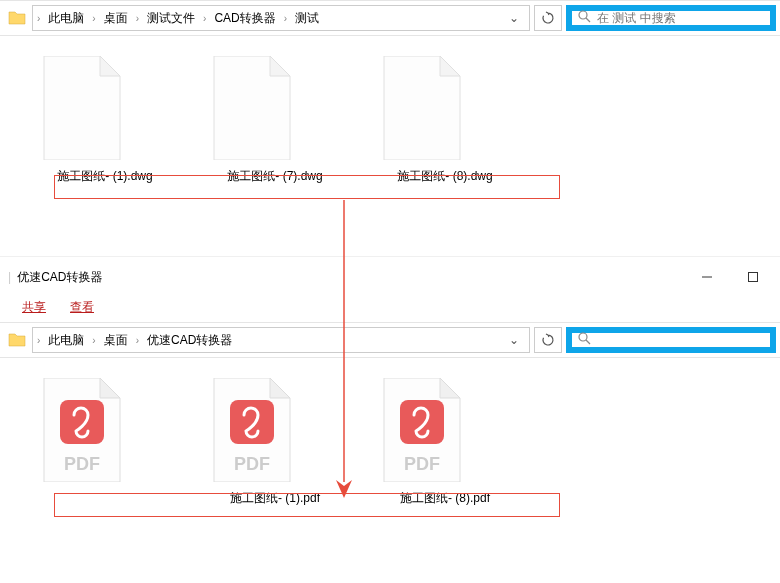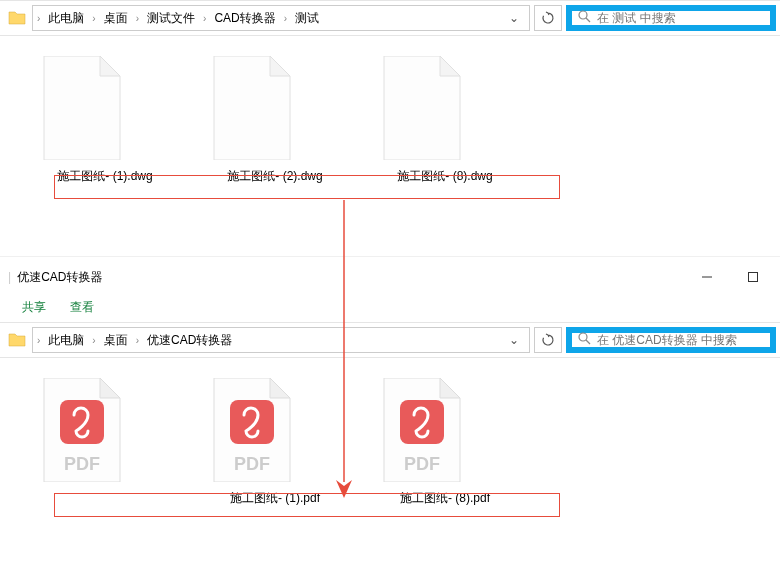--- a/index.html
+++ b/index.html
@@ -9,21 +9,21 @@
     .window-top { top: 0; height: 240px; }
     .window-bottom { top: 262px; height: 320px; }
     
     .titlebar { height: 30px; display: flex; align-items: center; justify-content: space-between; padding: 0 4px; }
     .titlebar-left { display: flex; align-items: center; gap: 6px; padding-left: 4px; }
     .titlebar-title { font-size: 12px; }
     .titlebar-controls { display: flex; gap: 0; }
     .win-btn { width: 46px; height: 30px; display: flex; align-items: center; justify-content: center; color: #333; }
     
     .ribbon { height: 30px; display: flex; align-items: center; gap: 24px; padding-left: 22px; font-size: 12px; }
-    .ribbon-item { color: #15803d; cursor: default; }
+    .ribbon-item { color: #b91c1c; cursor: default; text-decoration: underline; }
     
     .navbar { height: 36px; border-top: 1px solid #e5e5e5; border-bottom: 1px solid #e5e5e5; display: flex; align-items: center; padding: 0 4px 0 6px; gap: 4px; }
     .folder-icon { width: 22px; height: 22px; display: flex; align-items: center; justify-content: center; }
     .breadcrumb { flex: 1; height: 26px; border: 1px solid #ccc; display: flex; align-items: center; padding: 0 2px; background: #fff; min-width: 0; overflow: hidden; }
     .breadcrumb-part { padding: 0 6px; font-size: 12px; white-space: nowrap; }
     .breadcrumb-sep { color: #888; font-size: 10px; padding: 0 2px; }
     .breadcrumb-dropdown { margin-left: auto; padding: 0 8px; color: #555; }
     .refresh-btn { width: 28px; height: 26px; border: 1px solid #ccc; display: flex; align-items: center; justify-content: center; }
     .search-box { width: 210px; height: 26px; border: 6px solid #0ea5e9; display: flex; align-items: center; padding: 0 6px; gap: 6px; }
     .search-box input { border: none; outline: none; flex: 1; font-size: 12px; color: #888; font-family: inherit; background: transparent; }
@@ -90,21 +90,21 @@
       </div>
       <div class="file-label">施工图纸- (1).dwg</div>
     </div>
     <div class="file-item">
       <div class="file-icon-wrap">
         <svg width="84" height="104" viewBox="0 0 84 104">
             <path d="M4 0 h56 l20 20 v84 h-76 z" fill="#fdfdfd" stroke="#e0e0e0"></path>
             <path d="M60 0 l20 20 h-20 z" fill="#f4f4f4" stroke="#e0e0e0"></path>
           </svg>
       </div>
-      <div class="file-label">施工图纸- (2).dwg</div>
+      <div class="file-label">施工图纸- (7).dwg</div>
     </div>
     <div class="file-item">
       <div class="file-icon-wrap">
         <svg width="84" height="104" viewBox="0 0 84 104">
             <path d="M4 0 h56 l20 20 v84 h-76 z" fill="#fdfdfd" stroke="#e0e0e0"></path>
             <path d="M60 0 l20 20 h-20 z" fill="#f4f4f4" stroke="#e0e0e0"></path>
           </svg>
       </div>
       <div class="file-label">施工图纸- (8).dwg</div>
     </div>
@@ -157,21 +157,20 @@
           <path d="M7 2 a5 5 0 1 1 -4.5 2.8 M7 2 l-2 -1 M7 2 l1 2" fill="none" stroke="#555" stroke-width="1.2"></path>
         </svg>
     </div>
     <div class="search-box">
       <span class="search-icon">
         <svg width="13" height="13" viewBox="0 0 13 13">
             <circle cx="5" cy="5" r="4" fill="none" stroke="#888" stroke-width="1.2"></circle>
             <line x1="8" y1="8" x2="12" y2="12" stroke="#888" stroke-width="1.2"></line>
           </svg>
       </span>
-      <input type="text" placeholder="在 优速CAD转换器 中搜索" style="">
     </div>
   </div>
   <div class="content">
     <div class="file-item">
       <div class="file-icon-wrap">
         <svg width="84" height="104" viewBox="0 0 84 104">
             <path d="M4 0 h56 l20 20 v84 h-76 z" fill="#fdfdfd" stroke="#ddd"></path>
             <path d="M60 0 l20 20 h-20 z" fill="#f0f0f0" stroke="#ddd"></path>
             <rect x="20" y="22" width="44" height="44" rx="8" fill="#e85a5a"></rect>
             <path d="M34 37 a7 7 0 1 1 14 0 c0 9 -12 16 -12 16 M36 53 a6 6 0 0 0 12 0" stroke="#fff" stroke-width="3" fill="none" stroke-linecap="round"></path>

